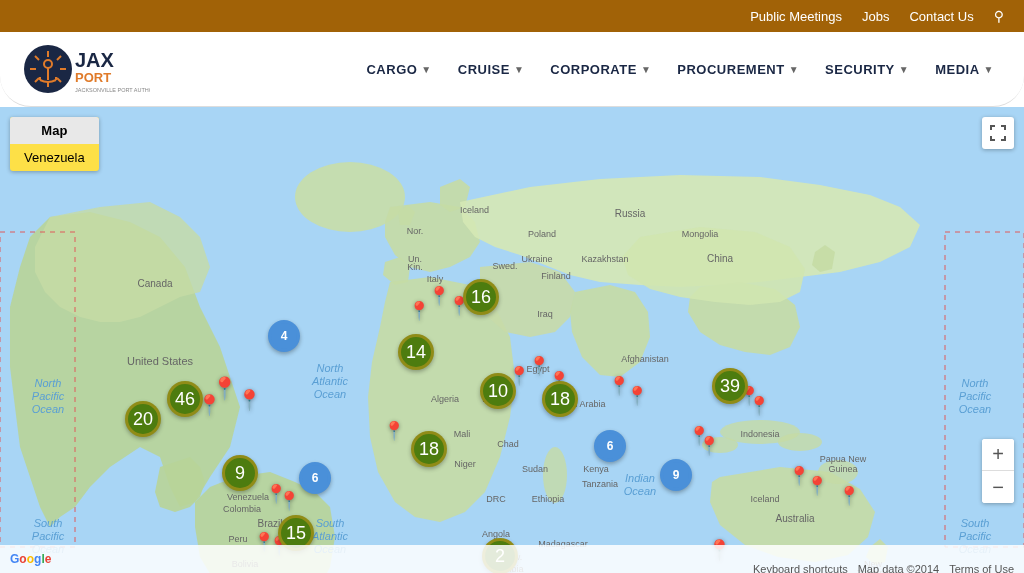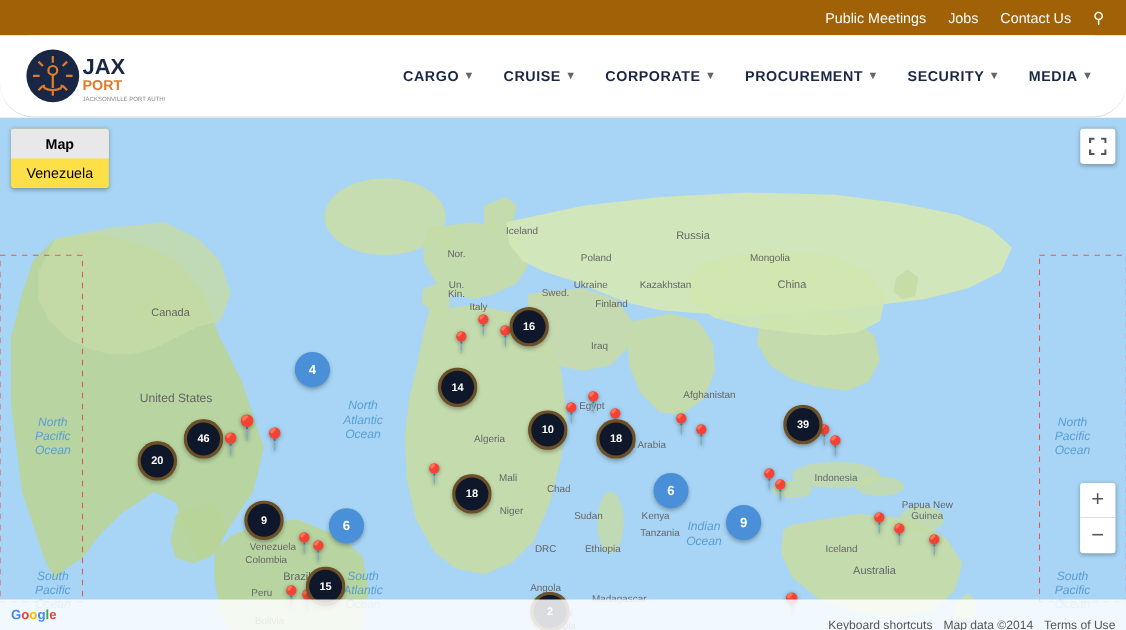--- a/index.html
+++ b/index.html
@@ -190,27 +190,27 @@
 
     
     .marker {
       position: absolute;
       z-index: 5;
       transform: translate(-50%, -100%);
     }
     .cluster-orange {
       width: 36px;
       height: 36px;
-      background: #0f172a;
+      background: #4d7c0f;
       border-radius: 50%;
       display: flex;
       align-items: center;
       justify-content: center;
-      font-size: 10px;
-      font-weight: bold;
+      font-size: 18px;
+      font-weight: normal;
       color: #fff;
       box-shadow: 0 2px 4px rgba(0,0,0,0.3);
       border: 3px solid rgba(245,166,35,0.4);
     }
     .cluster-blue {
       width: 32px;
       height: 32px;
       background: #4a90d9;
       border-radius: 50%;
       display: flex;

